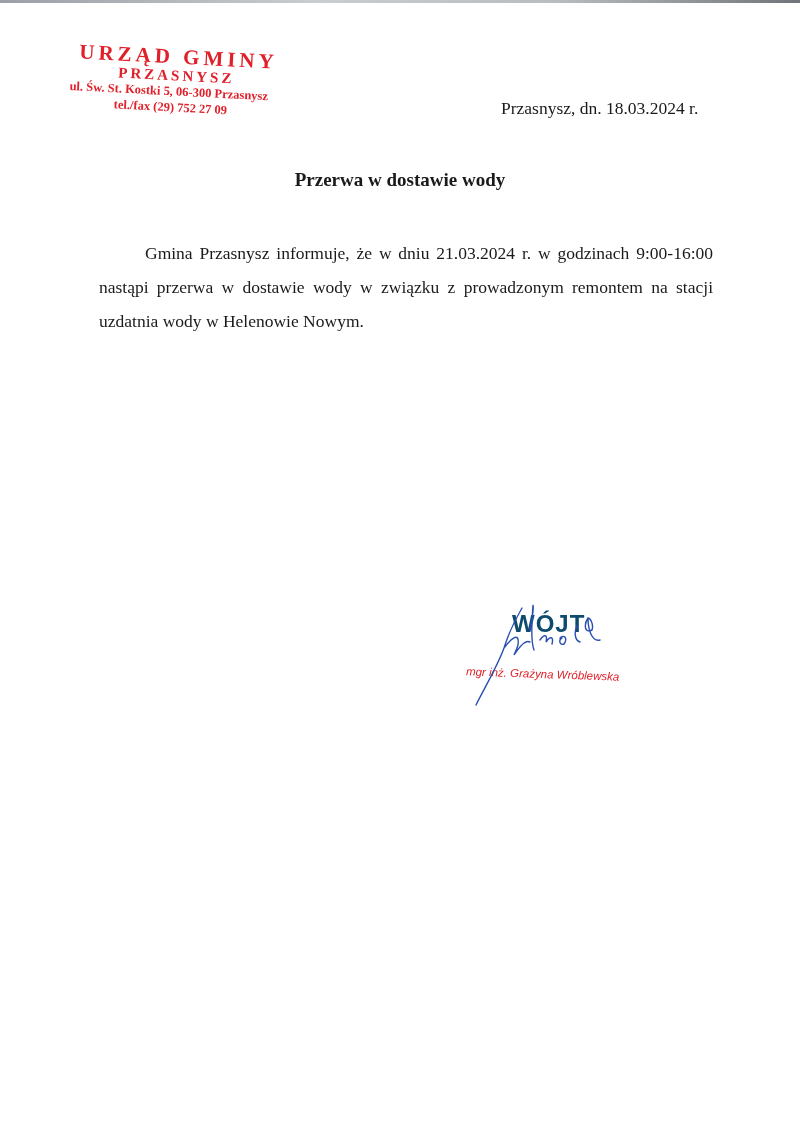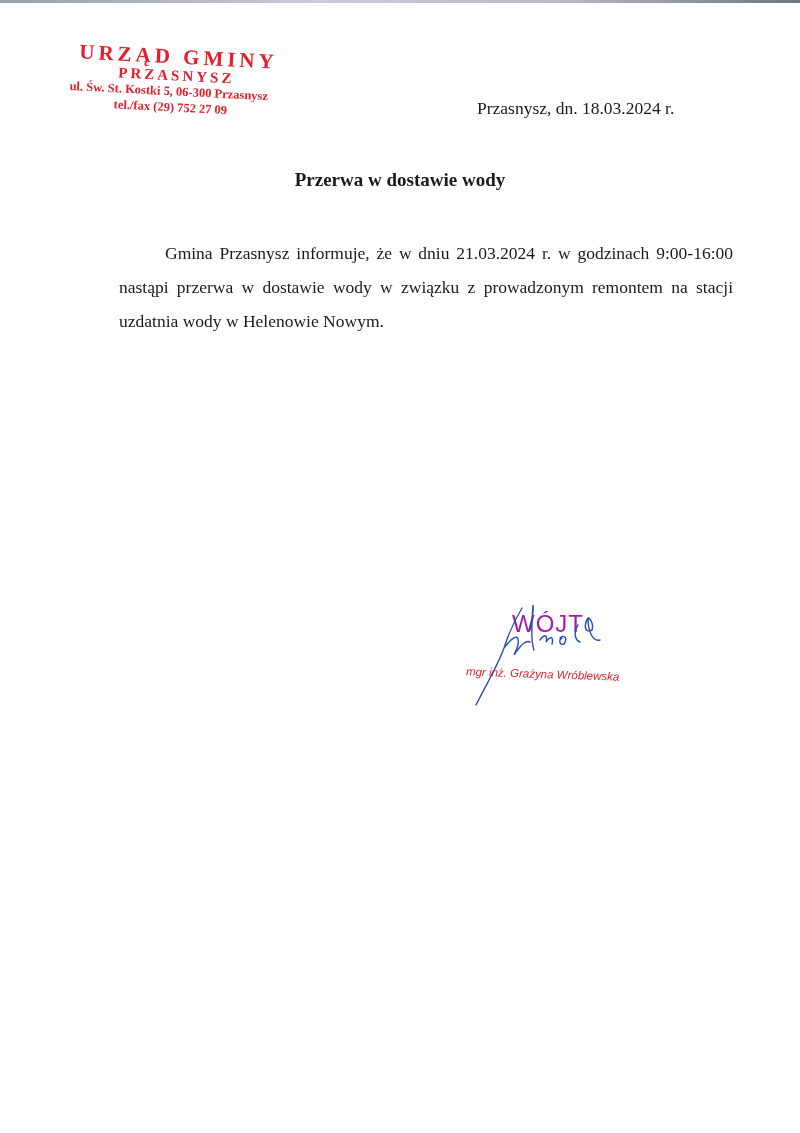--- a/index.html
+++ b/index.html
@@ -8,31 +8,31 @@
       font-family: "Liberation Serif", "DejaVu Serif", serif; color: #1a1a1a;
     }
     .scan-edge { position: absolute; left: 0; top: 0; width: 800px; height: 3px;
       background: linear-gradient(to right, #9aa0a6, #c9cdd1 40%, #b8bcc0 70%, #6f757a); }
     .stamp { position: absolute; left: 72px; top: 40px; width: 220px; color: #e0202a;
       transform: rotate(3deg); transform-origin: left top; font-family: "Liberation Serif", serif; }
     .stamp .l1 { font-size: 21px; font-weight: bold; letter-spacing: 4px; margin-left: 8px; line-height: 22px; }
     .stamp .l2 { font-size: 15px; font-weight: bold; letter-spacing: 3px; margin-left: 48px; line-height: 16px; }
     .stamp .l3 { font-size: 12.5px; font-weight: bold; margin-left: 0px; line-height: 16px; white-space: nowrap; }
     .stamp .l4 { font-size: 12.5px; font-weight: bold; margin-left: 45px; line-height: 16px; }
-    .date { position: absolute; left: 477px; top: 98px; font-size: 17.5px; text-align: center; }
+    .date { position: absolute; left: 501px; top: 98px; font-size: 17.5px; text-align: center; }
     .title { position: absolute; left: 0; width: 800px; top: 169px; text-align: center;
       font-size: 19px; font-weight: bold; }
-    .body { position: absolute; left: 99px; width: 614px; top: 236px; font-size: 17.5px; line-height: 34px; margin-left: 20px; }
+    .body { position: absolute; left: 99px; width: 614px; top: 236px; font-size: 17.5px; line-height: 34px; }
     .body p { margin: 0; text-align: justify; }
     .body .indent { text-indent: 46px; }
     .p2 { margin-top: 12px !important; }
     .p3 { margin-top: 12px !important; }
     .sig { position: absolute; left: 460px; top: 600px; width: 220px; height: 110px; }
-    .wojt { position: absolute; left: 52px; top: 10px; color: #a21caf; font-family: "Liberation Sans", sans-serif;
-      font-weight: normal; font-size: 24px; letter-spacing: 1px; }
+    .wojt { position: absolute; left: 52px; top: 10px; color: #0c4a6e; font-family: "Liberation Sans", sans-serif;
+      font-weight: bold; font-size: 24px; letter-spacing: 1px; }
     .signame { position: absolute; left: 6px; top: 68px; color: #e0202a; font-family: "Liberation Sans", sans-serif;
       font-style: italic; font-size: 11.5px; white-space: nowrap; transform: rotate(2deg); }
     .sig svg { position: absolute; left: 0; top: 0; }
   </style>
 </head>
 <body>
 
 <div class="scan-edge"></div>
 
 <div class="stamp">

